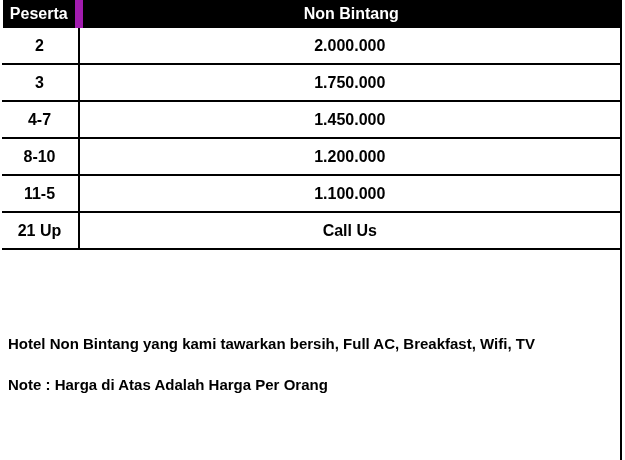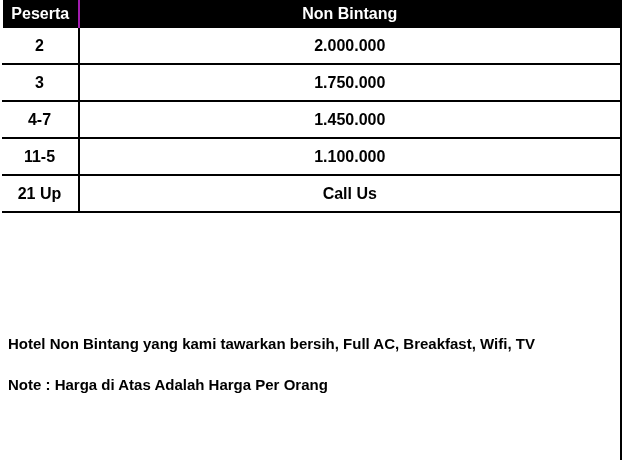--- a/index.html
+++ b/index.html
@@ -29,21 +29,21 @@
     color: #ffffff;
     font-size: 16px;
     font-weight: bold;
     height: 28px;
     text-align: center;
     vertical-align: middle;
     padding: 0;
   }
   table.pricing th.first {
     border-left: 3px solid #ffffff;
-    border-right: 2px solid #a21caf;
+    border-right: 8px solid #a21caf;
   }
   table.pricing td {
     background: #ffffff;
     color: #000000;
     font-size: 16px;
     font-weight: bold;
     height: 35px;
     text-align: center;
     vertical-align: middle;
     padding: 0;
@@ -97,20 +97,24 @@
       </tr>
       <tr>
         <td class="first">3</td>
         <td>1.750.000</td>
       </tr>
       <tr>
         <td class="first">4-7</td>
         <td>1.450.000</td>
       </tr>
       <tr>
+        <td class="first">8-10</td>
+        <td>1.200.000</td>
+      </tr>
+      <tr>
         <td class="first">11-5</td>
         <td>1.100.000</td>
       </tr>
       <tr>
         <td class="first">21 Up</td>
         <td>Call Us</td>
       </tr>
     </tbody>
   </table>
 

